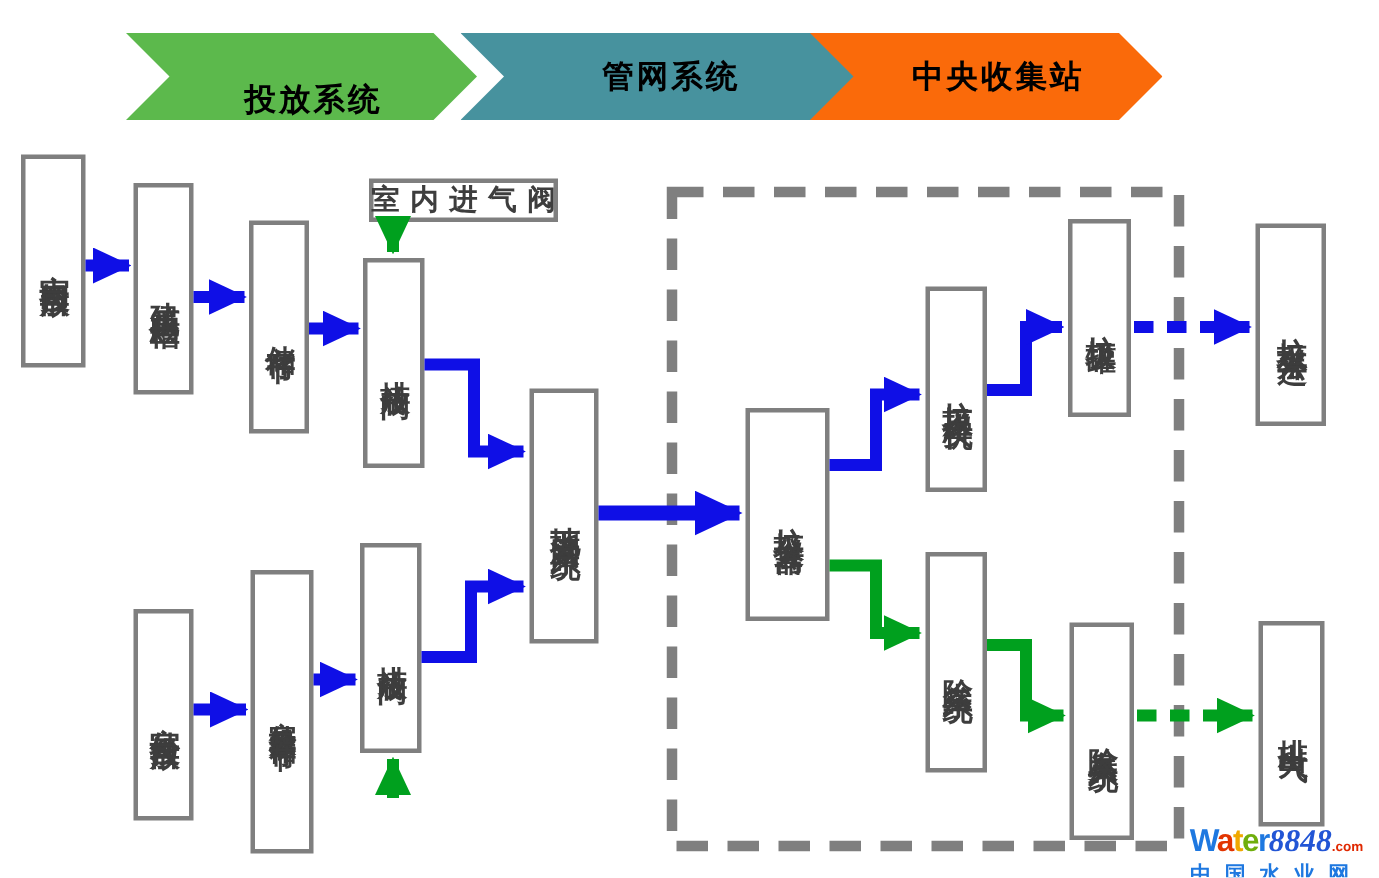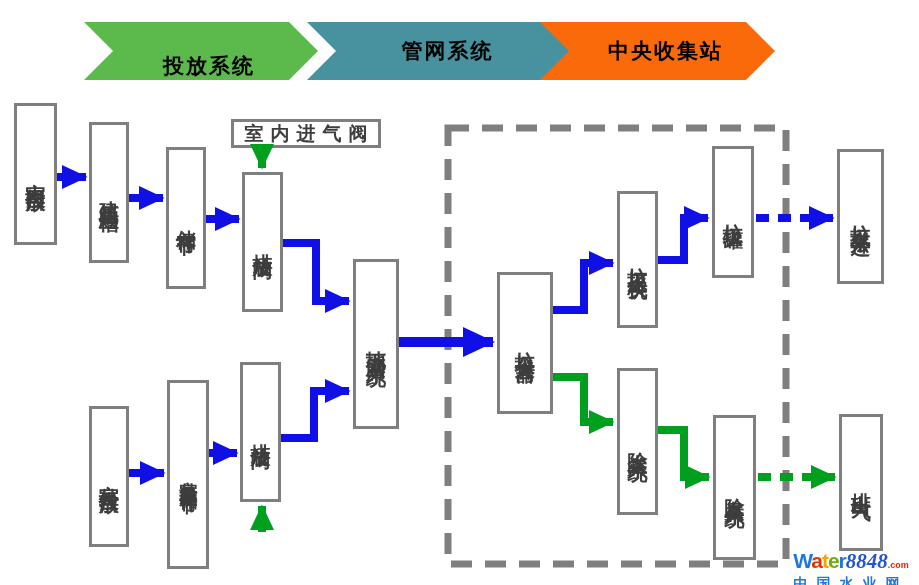--- a/index.html
+++ b/index.html
@@ -46,21 +46,21 @@
 
   <div class="vbox" style="left: 14px; top: 103px; width: 43px; height: 142px; border-color: rgb(127, 127, 127);">
     <span class="vtext">室内投放口</span>
   </div>
   <div class="vbox" style="left: 89px; top: 122px; width: 40px; height: 141px; border-color: rgb(127, 127, 127);">
     <span class="vtext">建筑内竖槽</span>
   </div>
   <div class="vbox" style="left: 166px; top: 147px; width: 40px; height: 142px; border-color: rgb(127, 127, 127);">
     <span class="vtext">储存节</span>
   </div>
-  <div class="hbox" style="left: 231px; top: 119px; width: 150px; height: 29px; border-color: rgb(127, 127, 127);">
+  <div class="hbox" style="left: 246px; top: 119px; width: 126px; height: 29px; border-color: rgb(127, 127, 127);">
     <span class="htext">室内进气阀</span>
   </div>
   <div class="vbox" style="left: 242px; top: 172px; width: 41px; height: 140px; border-color: rgb(127, 127, 127);">
     <span class="vtext">排放阀</span>
   </div>
   <div class="vbox" style="left: 353px; top: 259px; width: 46px; height: 170px; border-color: rgb(127, 127, 127);">
     <span class="vtext">地下管网系统</span>
   </div>
   <div class="vbox" style="left: 89px; top: 406px; width: 40px; height: 141px; border-color: rgb(127, 127, 127);">
     <span class="vtext">室外投放口</span>

